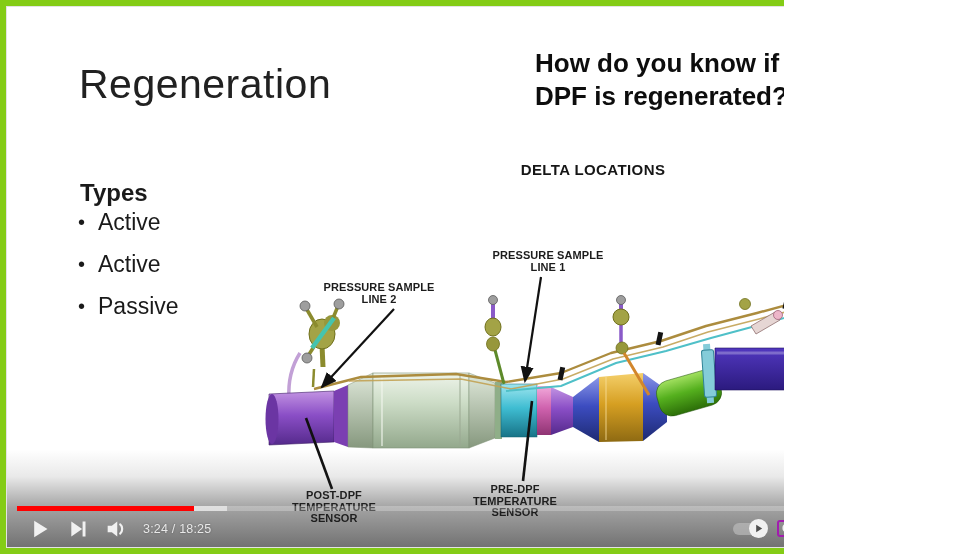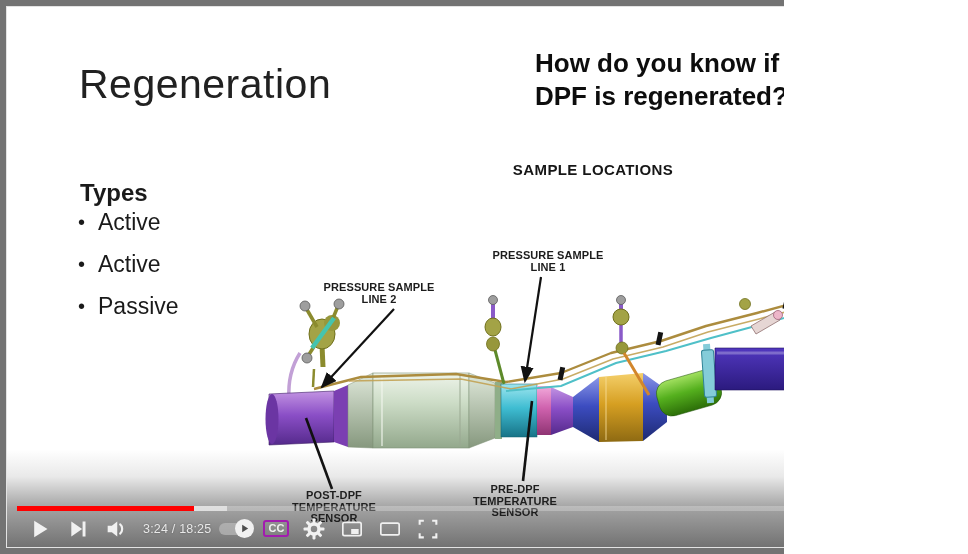--- a/index.html
+++ b/index.html
@@ -1,17 +1,17 @@
 <!DOCTYPE html>
 <html><head>
 <meta charset="utf-8">
 <style>
   html,body{margin:0;padding:0;background:#ffffff;}
   *{box-sizing:border-box;}
-  .stage{position:relative;width:784px;height:554px;background:#737373;font-family:"Liberation Sans",sans-serif;overflow:hidden;}
+  .stage{position:relative;width:784px;height:554px;background:#84cc16;font-family:"Liberation Sans",sans-serif;overflow:hidden;}
   .video-area{position:absolute;left:6px;top:6px;width:956px;height:542px;background:#fff;border:1px solid #e3e3e3;overflow:hidden;}
 
   
   .slide-title{position:absolute;left:72px;top:54px;font-size:41px;font-weight:300;color:#212121;letter-spacing:.5px;}
   .question{position:absolute;left:528px;top:40px;width:290px;font-size:26px;font-weight:700;color:#0d0d0d;line-height:1.28;}
   .types-heading{position:absolute;left:73px;top:172px;font-size:24px;font-weight:700;color:#1a1a1a;}
   .types-list{position:absolute;left:71px;top:202px;}
   .bullet-item{display:flex;align-items:center;margin-bottom:15px;font-size:23px;color:#1a1a1a;}
   .bullet-dot{font-size:20px;margin-right:13px;color:#1a1a1a;}
   .sensor-title{position:absolute;left:586px;top:154px;transform:translateX(-50%);font-size:15px;font-weight:700;letter-spacing:.4px;color:#161616;white-space:nowrap;}
@@ -21,21 +21,21 @@
 
   
   .webcam{position:absolute;left:801px;top:4px;width:158px;height:89px;outline:1px solid #9a9a9a;background:#aab0a6;overflow:hidden;}
 
   
   .controls-shade{position:absolute;left:0;right:0;bottom:0;height:98px;pointer-events:none;
     background:linear-gradient(to bottom,rgba(40,40,40,0) 0%,rgba(40,40,40,.10) 28%,rgba(35,35,35,.42) 60%,rgba(28,28,28,.62) 100%);}
   .progress{position:absolute;left:10px;right:10px;bottom:36px;height:5px;background:rgba(255,255,255,.25);cursor:pointer;}
   .progress .buffered{position:absolute;left:0;top:0;bottom:0;background:rgba(255,255,255,.55);}
   .progress .played{position:absolute;left:0;top:0;bottom:0;}
-  .controls-row{position:absolute;left:0;right:0;bottom:0;height:35px;display:flex;align-items:center;padding:0 0 2px 14px;}
+  .controls-row{position:absolute;left:0;right:0;bottom:0;height:35px;display:flex;align-items:center;justify-content:space-between;padding:0 0 2px 14px;}
   .cgroup{display:flex;align-items:center;}
   .pbtn{width:38px;height:32px;display:flex;align-items:center;justify-content:center;cursor:pointer;background:none;border:none;padding:0;}
   .pbtn svg{display:block;}
   .time-text{color:#e9e9e9;font-size:12.5px;margin-left:8px;letter-spacing:.2px;text-shadow:0 0 2px rgba(0,0,0,.35);white-space:nowrap;}
   .cc-box{border:2px solid #a21caf;border-radius:3px;padding:0 3px;height:17px;line-height:13px;font-size:11px;font-weight:700;color:#f1f1f1;}
   .autoplay{width:46px;height:32px;display:flex;align-items:center;justify-content:center;cursor:pointer;}
   .autoplay-pill{position:relative;width:31px;height:12px;border-radius:7px;background:rgba(190,190,190,.65);}
   .autoplay-knob{position:absolute;right:-4px;top:-3.5px;width:19px;height:19px;border-radius:50%;background:#f1f1f1;display:flex;align-items:center;justify-content:center;}
 </style>
 </head>
@@ -212,21 +212,21 @@
       </div>
       <div class="bullet-item">
         <span class="bullet-dot">•</span>
         <span>Active</span>
       </div>
       <div class="bullet-item">
         <span class="bullet-dot">•</span>
         <span>Passive</span>
       </div>
     </div>
-    <div class="sensor-title">SAMPLE LOCATIONS</div>
+    <div class="sensor-title">DELTA LOCATIONS</div>
 
     <div class="dlabel" style="left:372px;top:275px;">PRESSURE SAMPLE
 LINE 2</div>
     <div class="dlabel" style="left:541px;top:243px;">PRESSURE SAMPLE
 LINE 1</div>
     <div class="dlabel" style="left:327px;top:483px;">POST-DPF
 TEMPERATURE
 SENSOR</div>
     <div class="dlabel" style="left:508px;top:477px;">PRE-DPF
 TEMPERATURE

